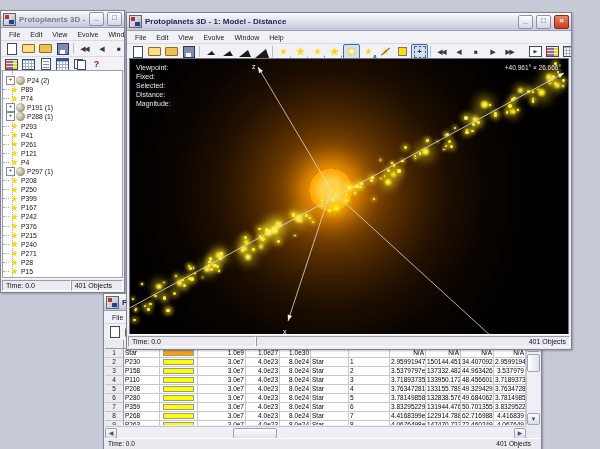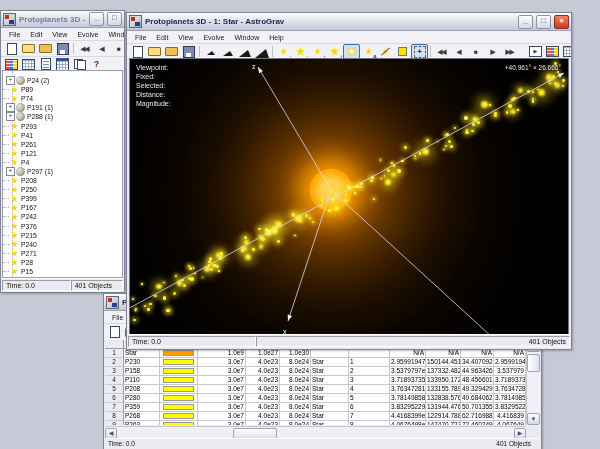--- a/index.html
+++ b/index.html
@@ -489,21 +489,21 @@
   </div>
   <div class="statusbar" style="height:9px;font-size:6.5px;">
     <span class="sp" style="flex:1;border:none;">Time: 0.0</span>
     <span class="sp" style="border:none;margin-right:6px;">401 Objects</span>
   </div>
 </div>
 
 <div class="window" id="winB" style="left:126px;top:12px;width:444px;height:336px;z-index:3;">
   <div class="titlebar" style="height:17px;">
     <span class="appicon"></span>
-    <span class="ttext">Protoplanets 3D - 1: Star - AstroGrav</span>
+    <span class="ttext">Protoplanets 3D - 1: Model - Distance</span>
     <span class="cap">_</span>
     <span class="cap">□</span>
     <span class="cap close">×</span>
   </div>
   <div class="menubar">
       <span class="mitem">File</span>
       <span class="mitem">Edit</span>
       <span class="mitem">View</span>
       <span class="mitem">Evolve</span>
       <span class="mitem">Window</span>

